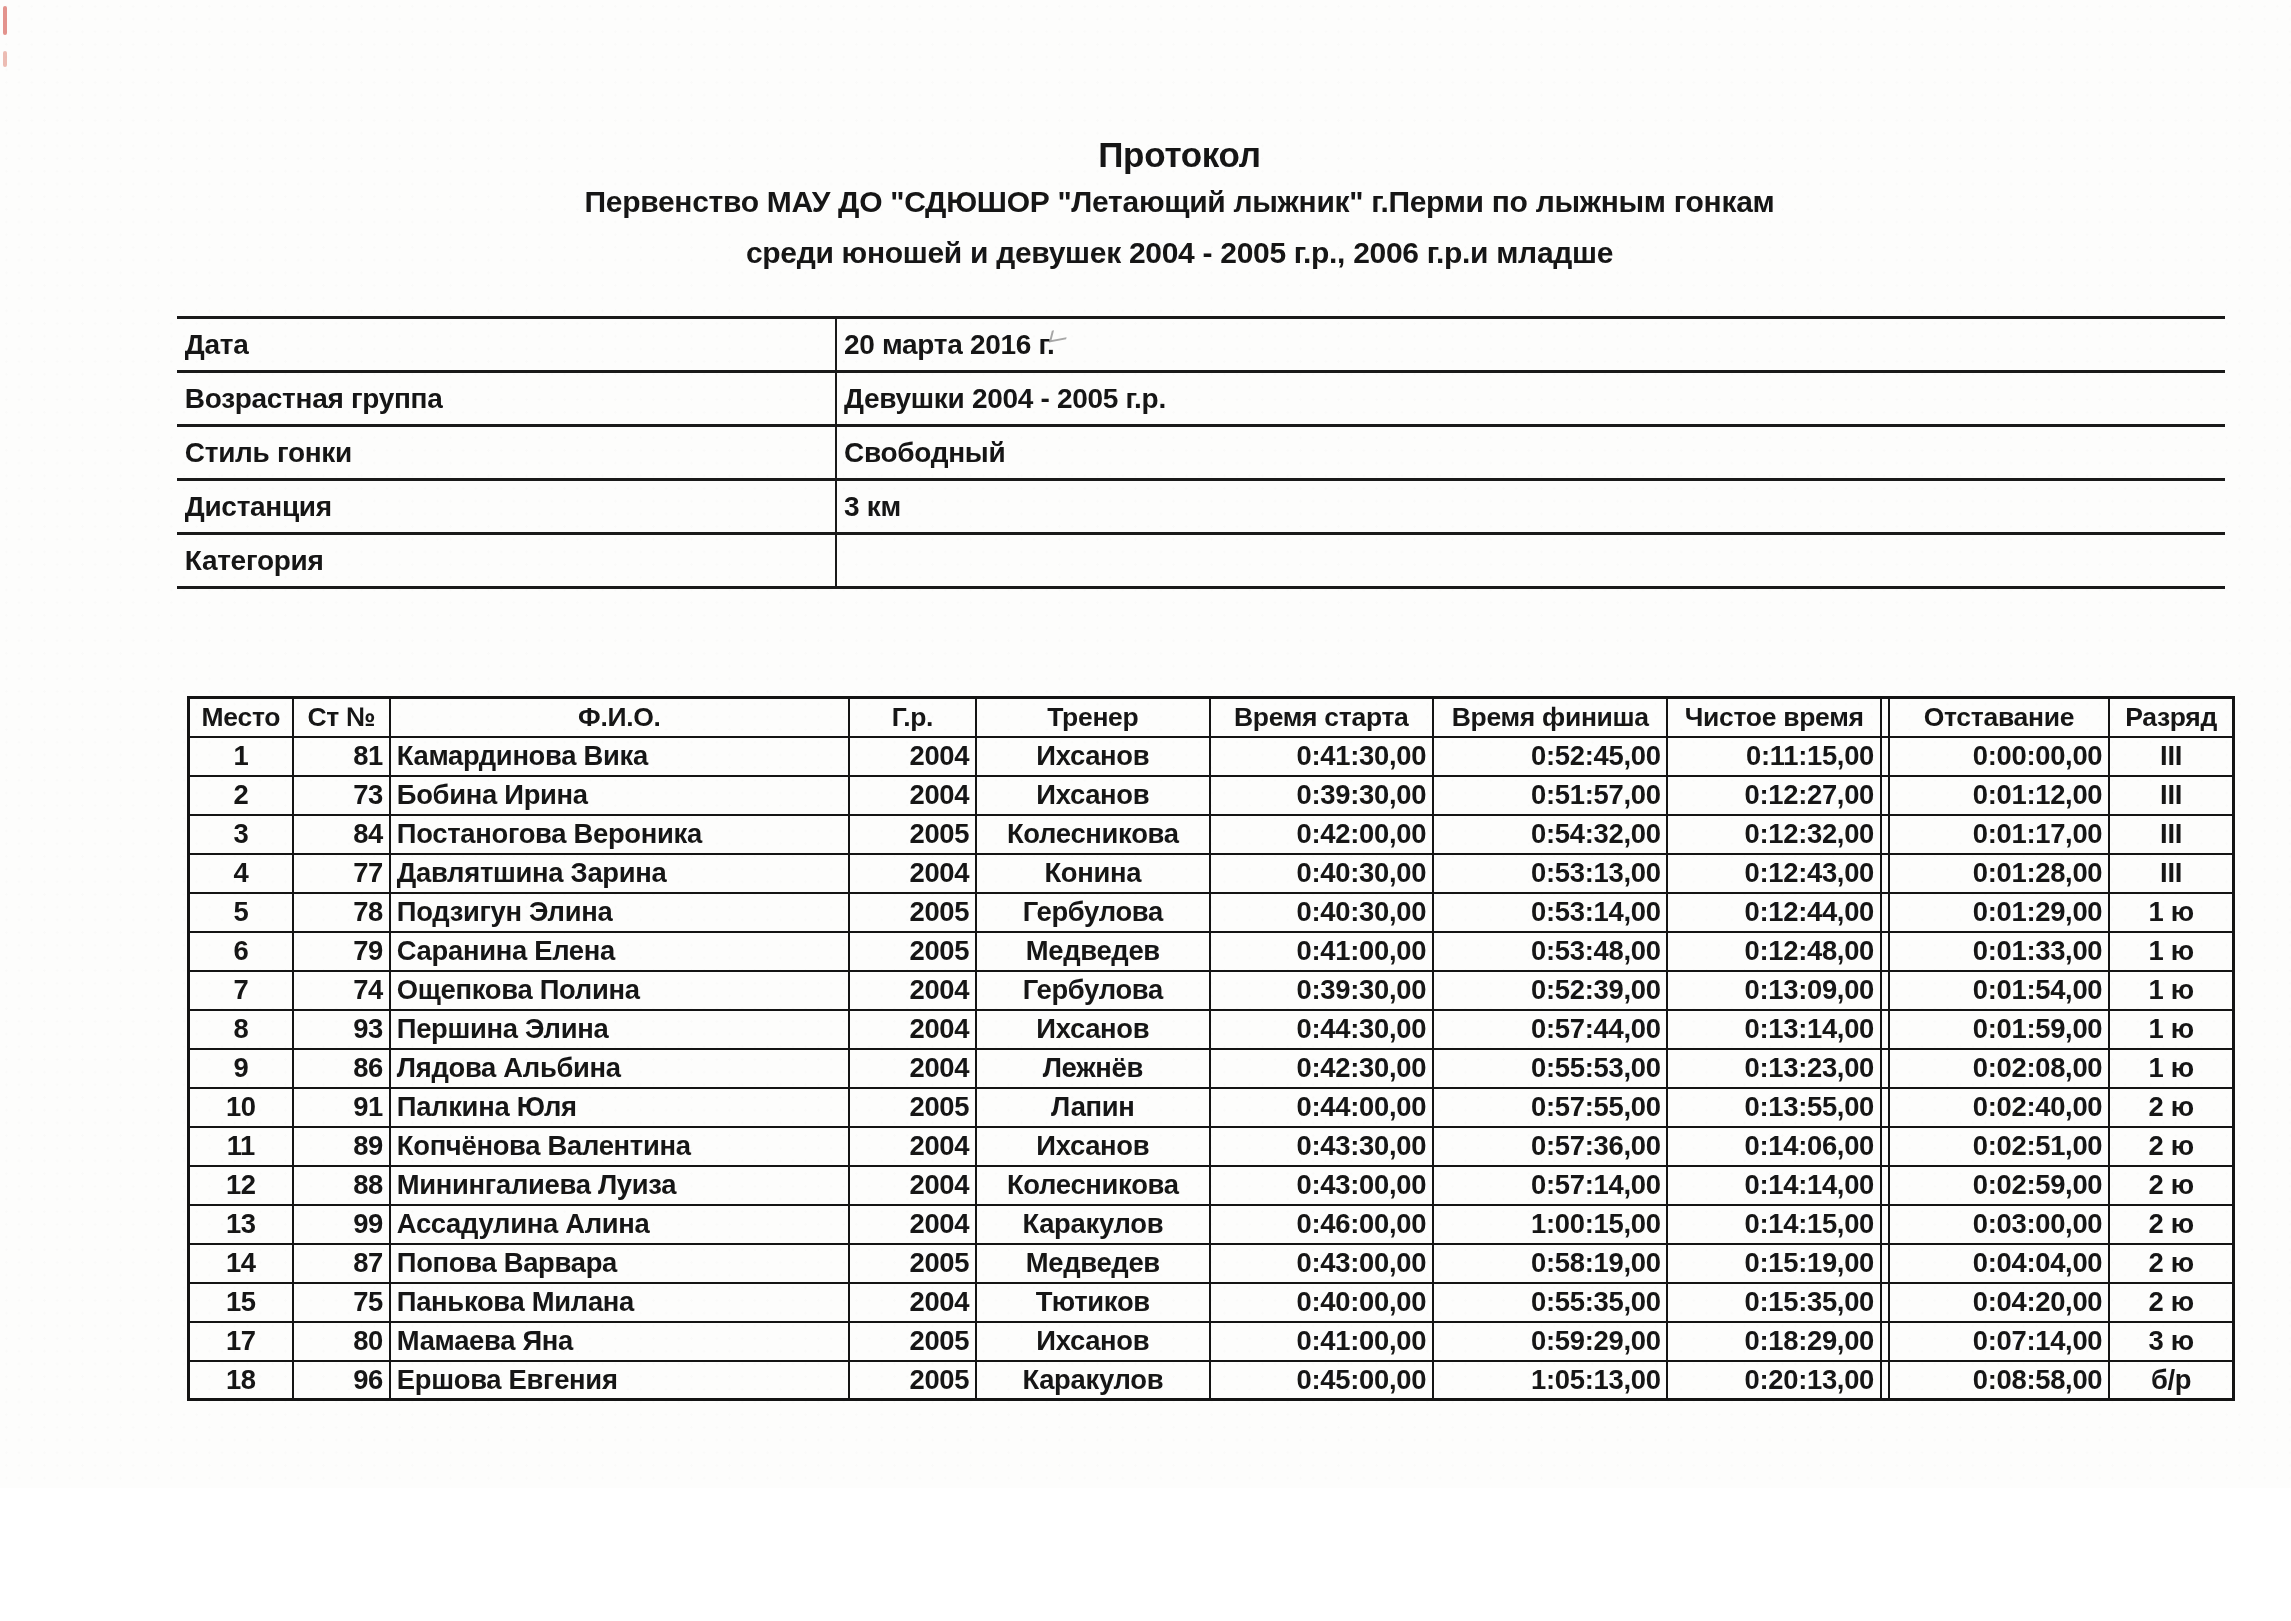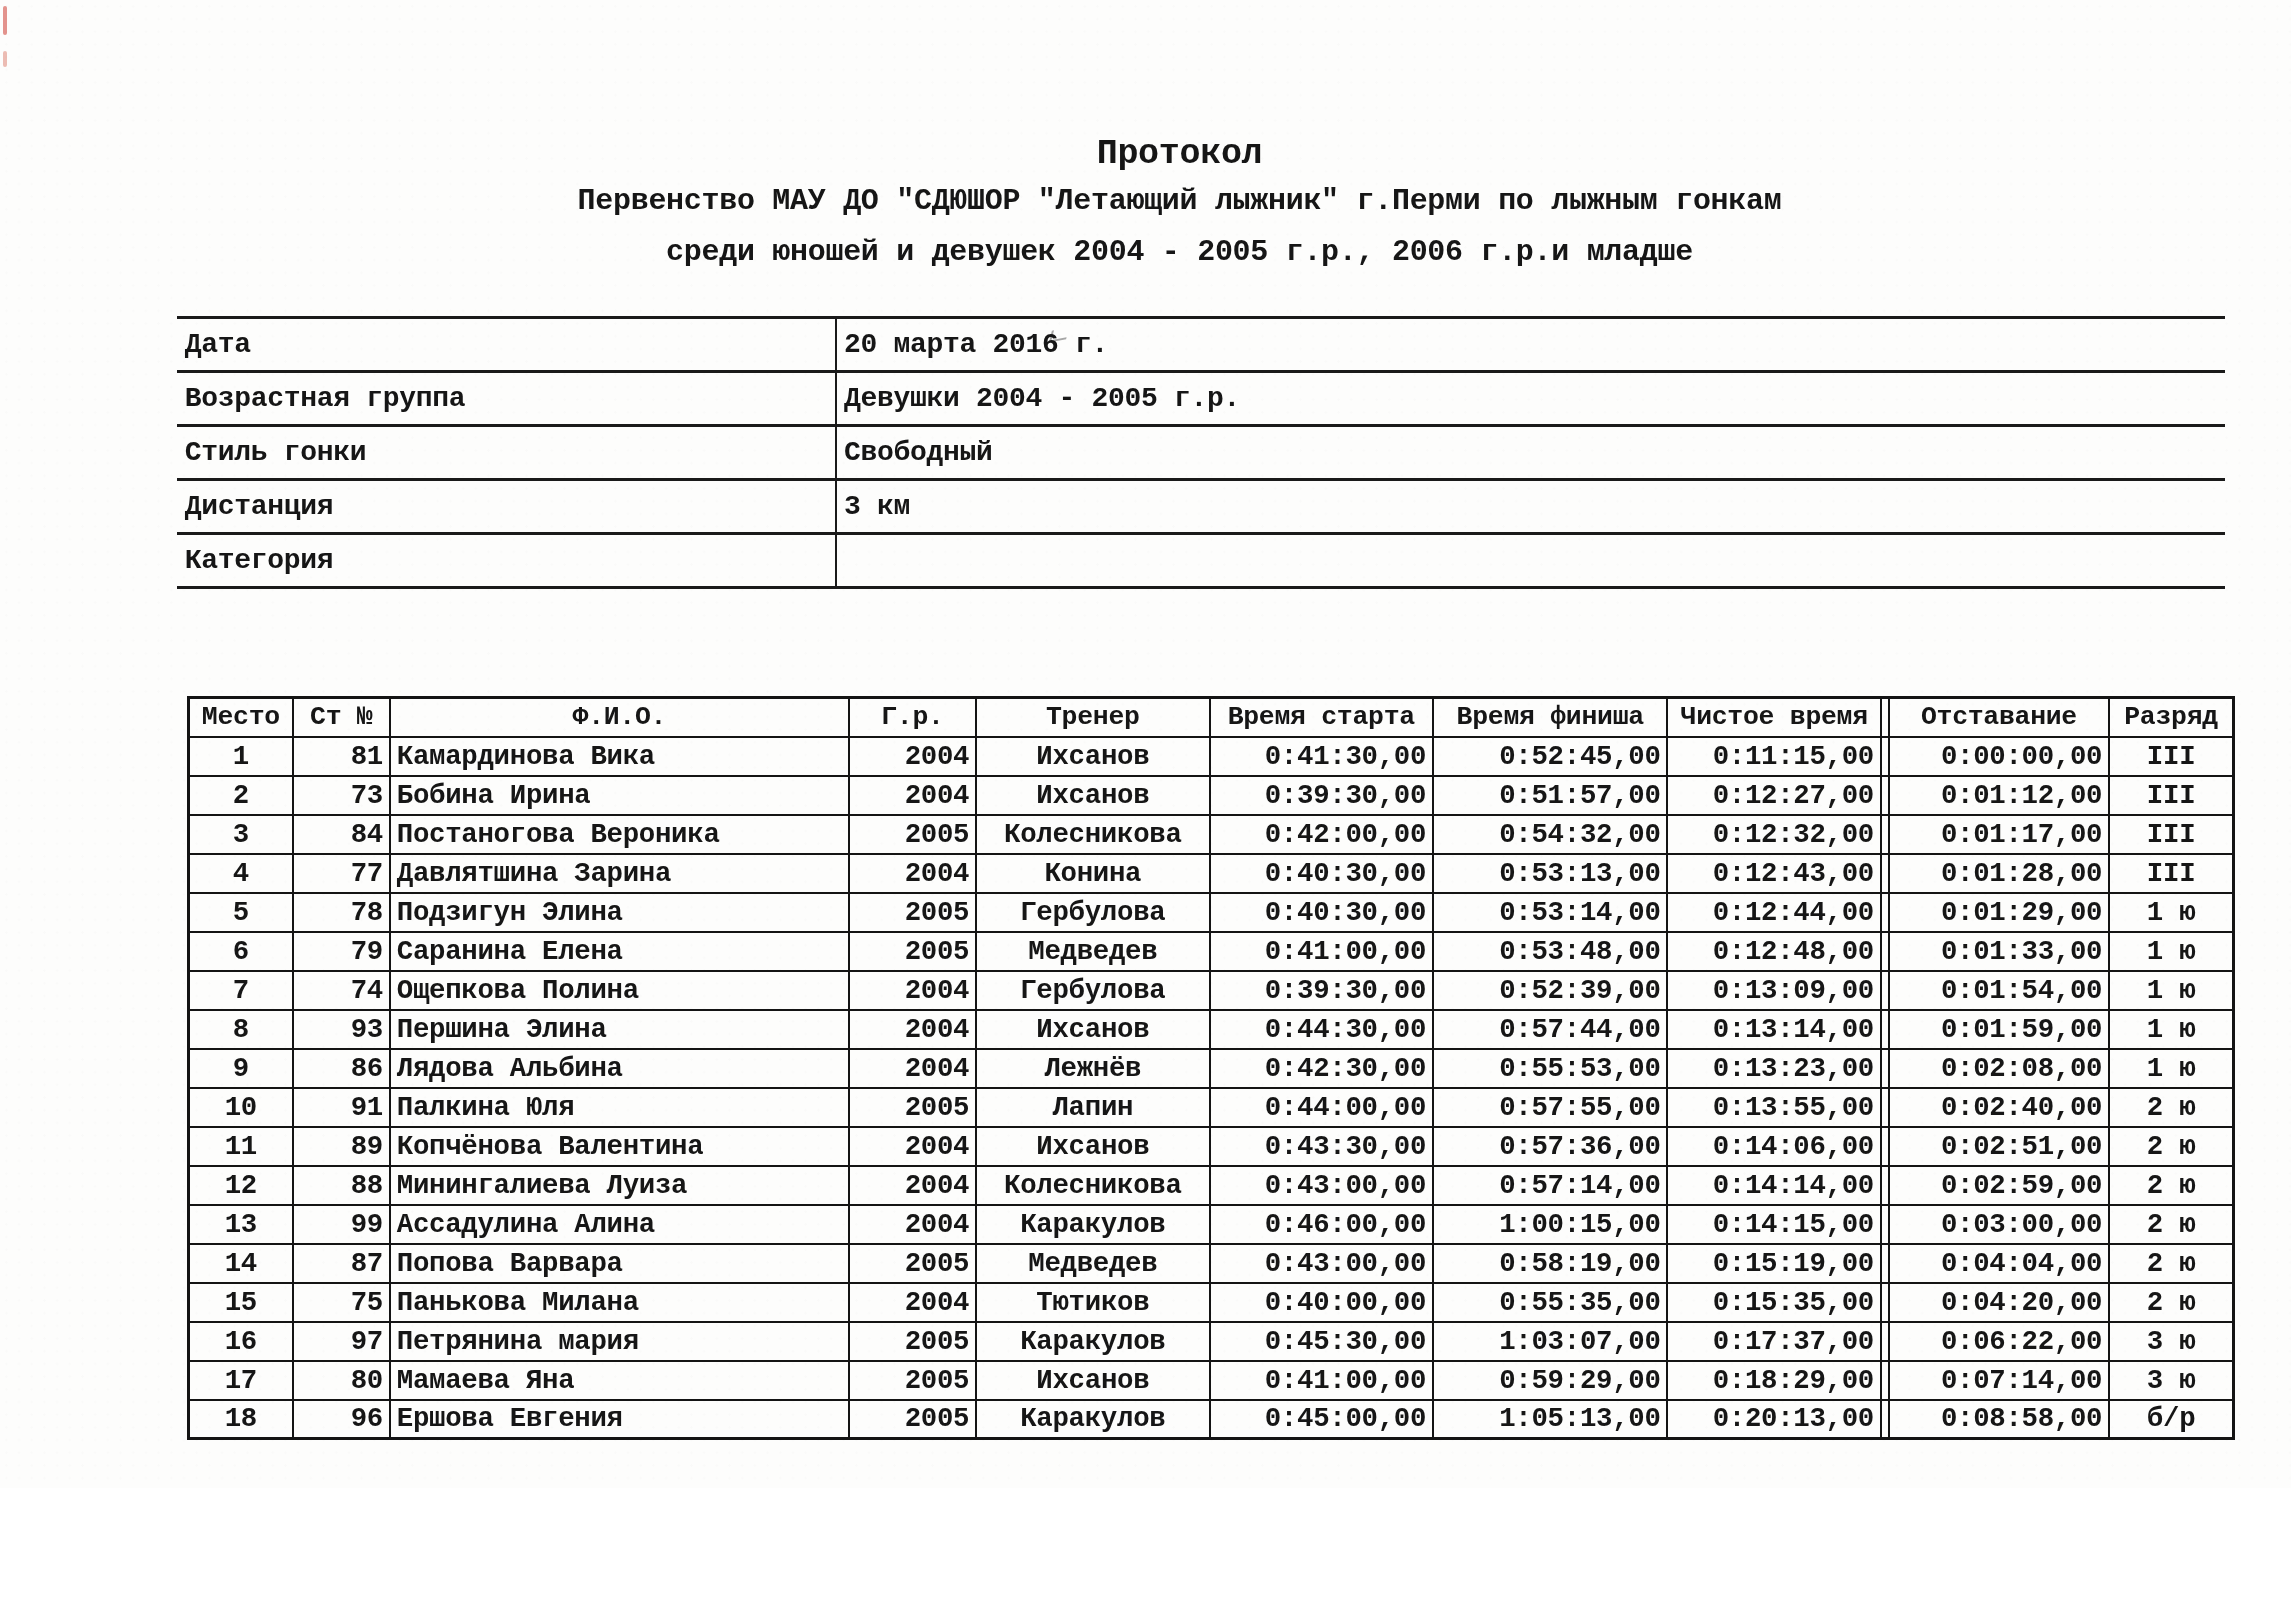--- a/index.html
+++ b/index.html
@@ -9,21 +9,20 @@
     background: #ffffff;
   }
   .page {
     position: relative;
     width: 2292px; height: 1488px;
     background-color: #fdfdfc;
     background-image: radial-gradient(rgba(0,0,0,0.012) 1px, transparent 1px);
     background-size: 12.7px 12.7px;
     color: #161616;
     overflow: hidden;
-    font-family: Liberation Mono, monospace;
   }
 
   
   .doc-header {
     position: absolute;
     top: 133px; left: 0;
     width: 100%;
     padding-left: 67px;
     box-sizing: border-box;
     text-align: center;
@@ -370,33 +369,20 @@
           <td class="c-year">2004</td>
           <td class="c-coach">Тютиков</td>
           <td class="c-start_time">0:40:00,00</td>
           <td class="c-finish_time">0:55:35,00</td>
           <td class="c-net_time">0:15:35,00</td>
           <td class="c-spacer"></td>
           <td class="c-gap">0:04:20,00</td>
           <td class="c-rank">2 ю</td>
         </tr>
         <tr>
-          <td class="c-place">16</td>
-          <td class="c-bib">97</td>
-          <td class="c-name">Петрянина мария</td>
-          <td class="c-year">2005</td>
-          <td class="c-coach">Каракулов</td>
-          <td class="c-start_time">0:45:30,00</td>
-          <td class="c-finish_time">1:03:07,00</td>
-          <td class="c-net_time">0:17:37,00</td>
-          <td class="c-spacer"></td>
-          <td class="c-gap">0:06:22,00</td>
-          <td class="c-rank">3 ю</td>
-        </tr>
-        <tr>
           <td class="c-place">17</td>
           <td class="c-bib">80</td>
           <td class="c-name">Мамаева Яна</td>
           <td class="c-year">2005</td>
           <td class="c-coach">Ихсанов</td>
           <td class="c-start_time">0:41:00,00</td>
           <td class="c-finish_time">0:59:29,00</td>
           <td class="c-net_time">0:18:29,00</td>
           <td class="c-spacer"></td>
           <td class="c-gap">0:07:14,00</td>

